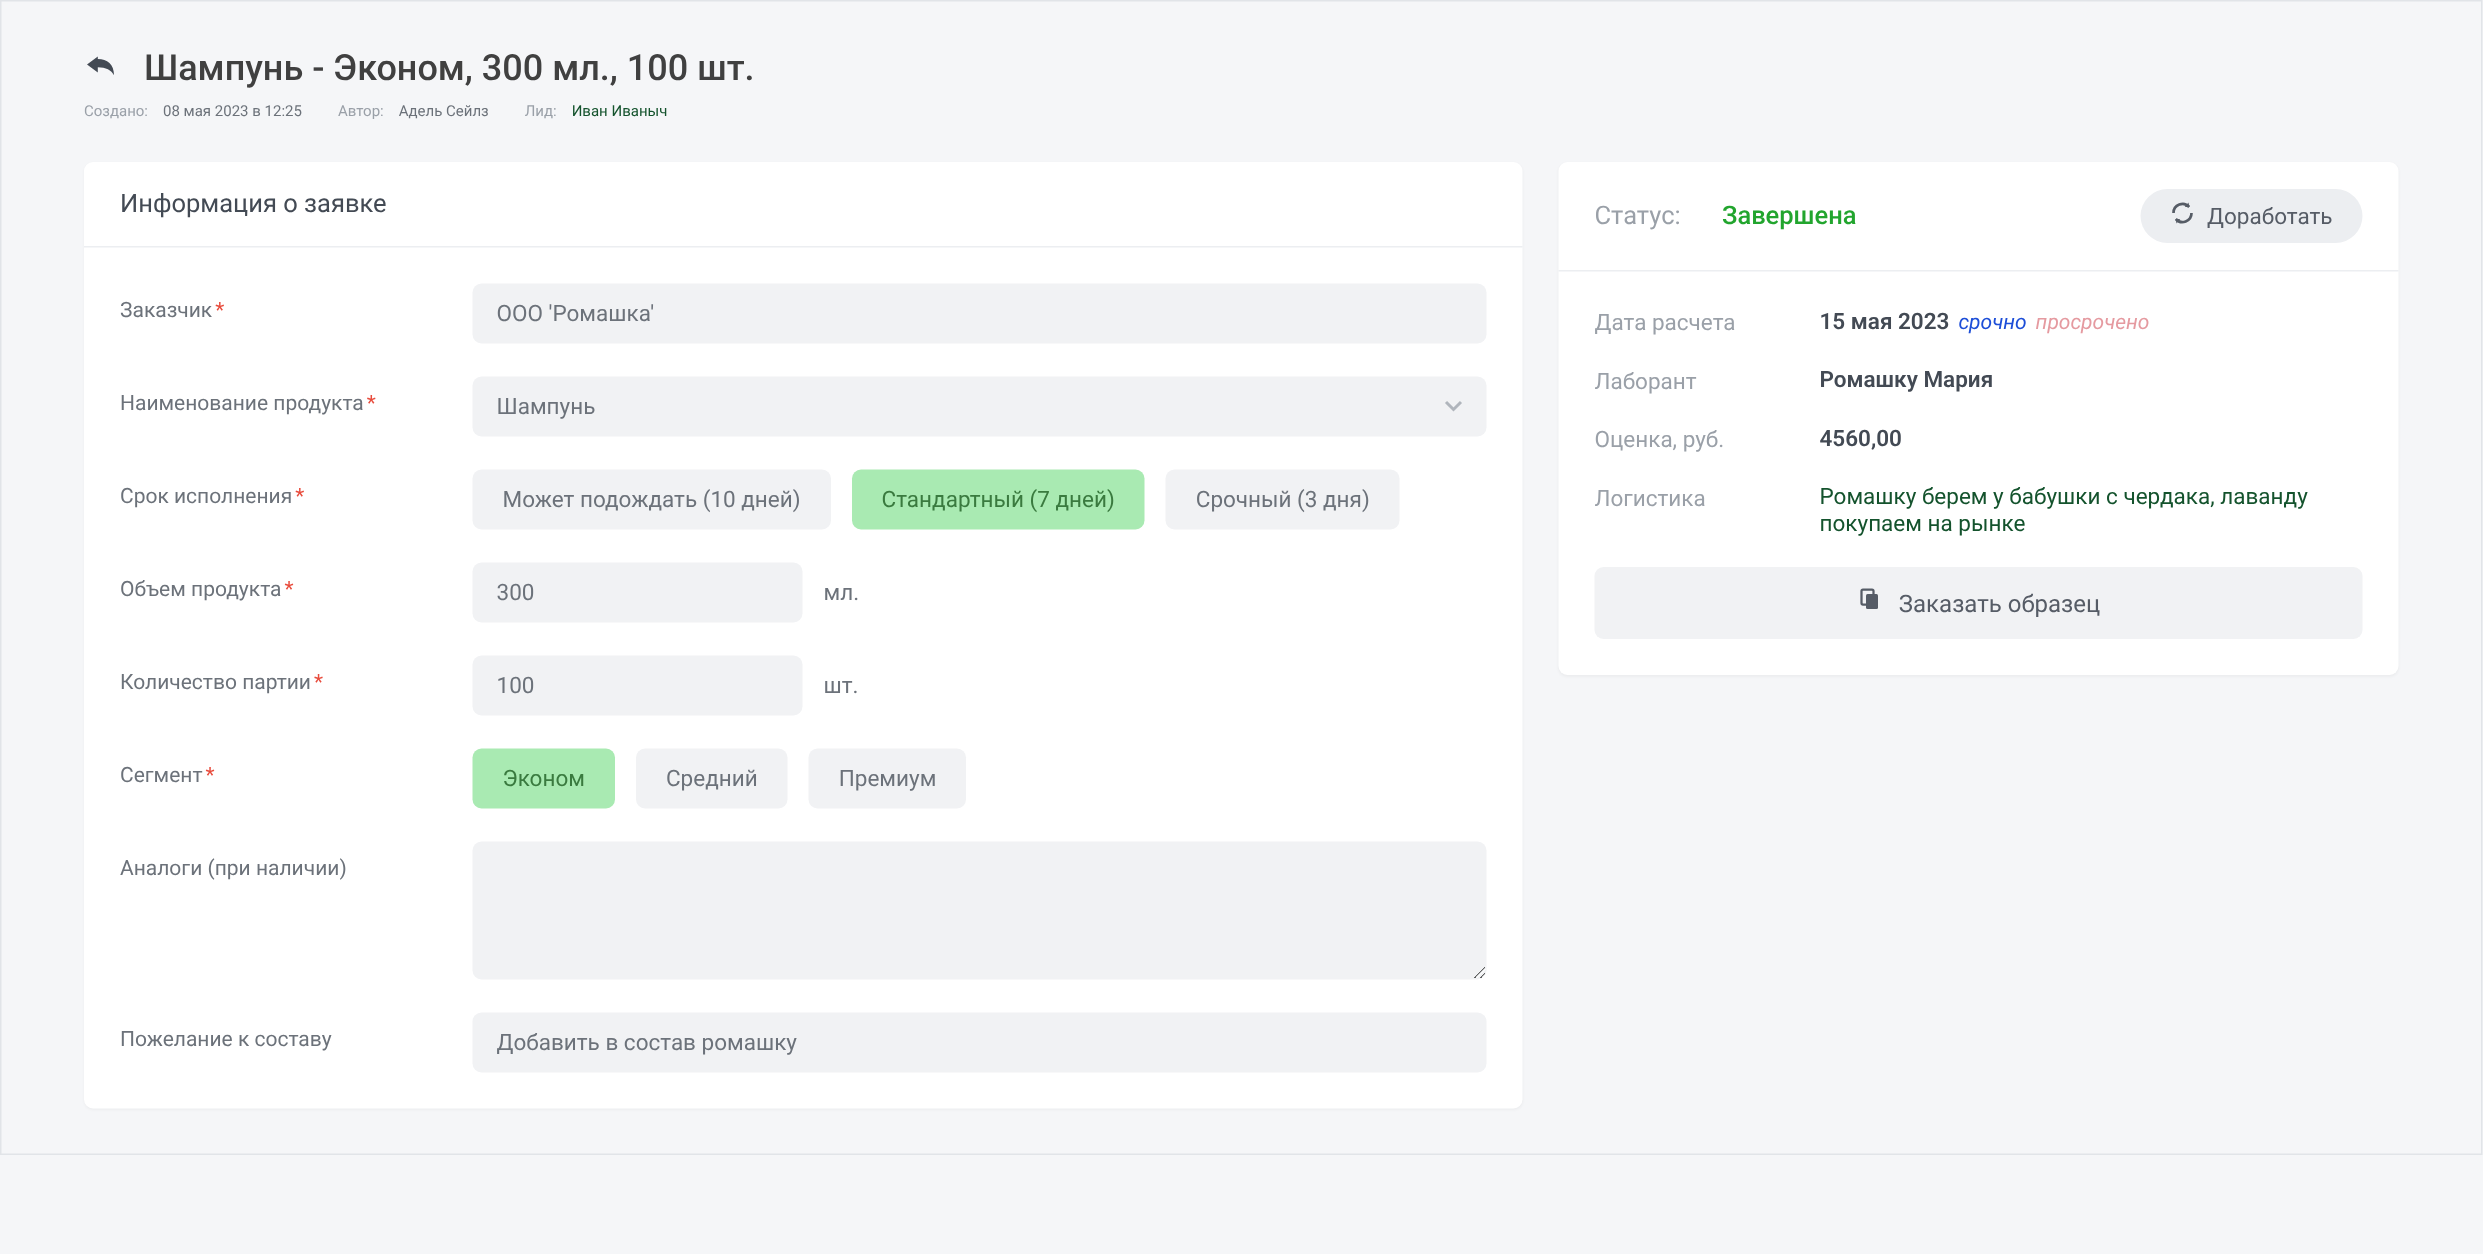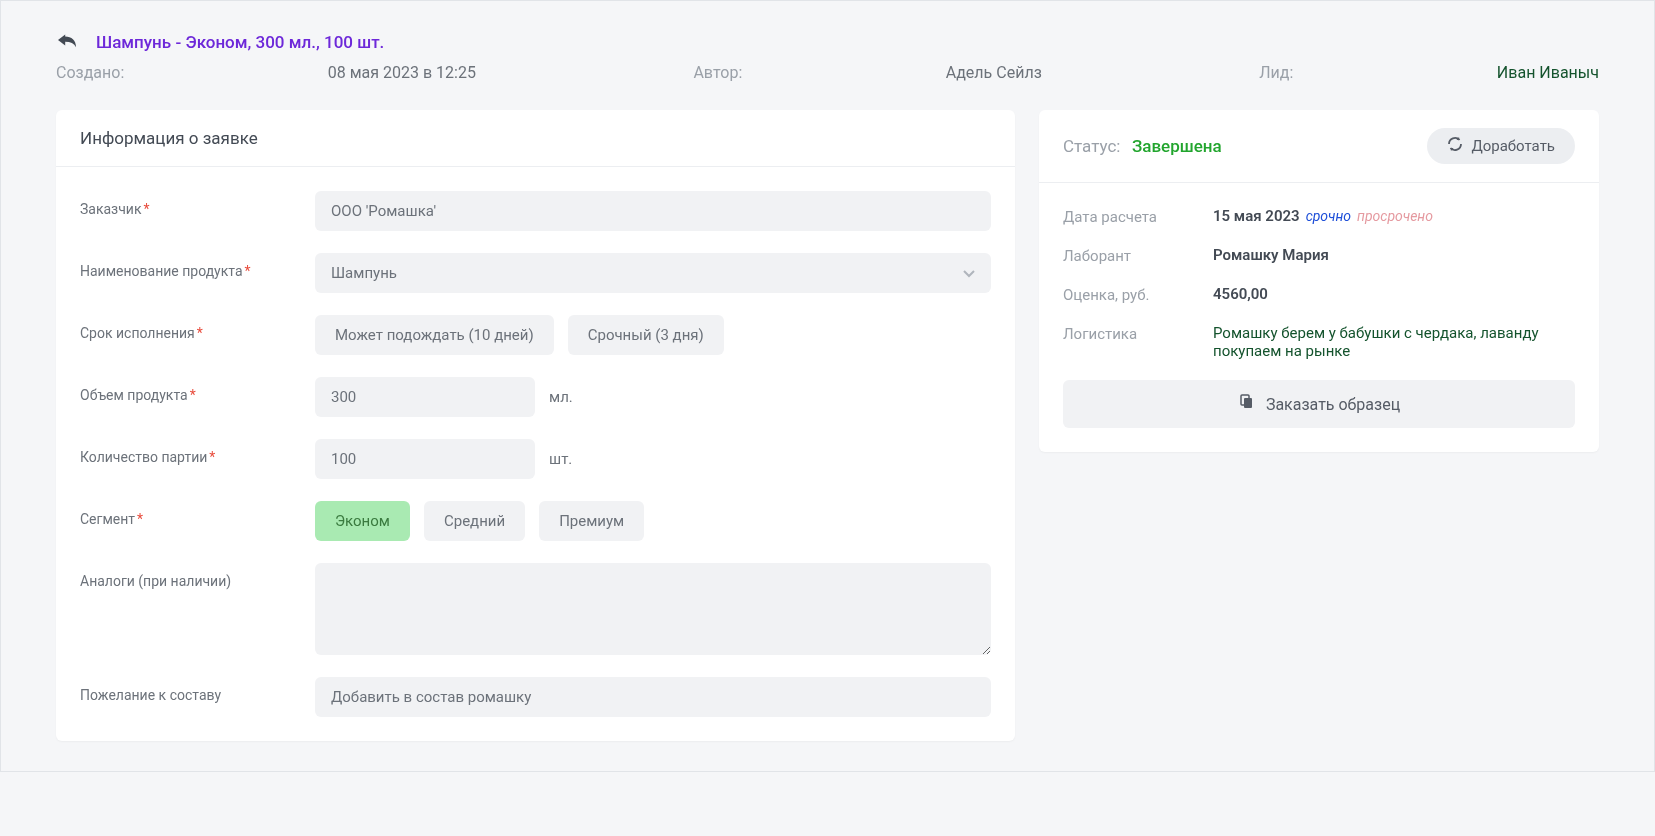--- a/index.html
+++ b/index.html
@@ -19,32 +19,31 @@
     gap: 18px;
     margin-bottom: 10px;
   }
   .back-btn {
     font-size: 22px;
     color: #434a54;
     cursor: pointer;
     line-height: 1;
   }
   .page-title {
-    font-size: 17px;
+    font-size: 24px;
     font-weight: 500;
-    color: #6d28d9;
+    color: #404040;
   }
   .meta-row {
     display: flex;
     align-items: center;
     gap: 8px;
     margin-bottom: 28px;
     color: #9aa0a8;
-    font-size: 16px;
-    justify-content: space-between;
+    font-size: 10px;
   }
   .meta-label { color: #9aa0a8; margin-right: 2px; }
   .meta-value { color: #6c727a; margin-right: 16px; }
   .meta-link { color: #14532d; cursor: pointer; }
   .columns { display: flex; gap: 24px; align-items: flex-start; }
   .card {
     background: #fff;
     border-radius: 6px;
     box-shadow: 0 1px 2px rgba(0,0,0,0.04);
   }
@@ -114,21 +113,21 @@
     font-family: inherit;
   }
   .pill.active {
     background: #a9eab2;
     color: #3a7a3f;
   }
   .textarea-input {
     min-height: 92px;
     resize: vertical;
   }
-  .status-label { color: #9aa0a8; font-size: 17px; margin-right: 8px; }
+  .status-label { color: #9aa0a8; font-size: 17px; margin-right: 24px; }
   .status-value { color: #22a52e; font-size: 17px; font-weight: 500; }
   .refine-btn {
     background: #eceef1;
     border: none;
     border-radius: 18px;
     padding: 8px 20px;
     font-size: 15px;
     color: #565c66;
     cursor: pointer;
     display: flex;
@@ -233,20 +232,21 @@
           </div>
         </div>
 
         <div class="form-row">
           <div class="form-label">
             <span>Срок исполнения</span><span class="req">*</span>
           </div>
           <div class="form-control-wrap">
             <div class="pill-group">
               <button class="pill">Может подождать (10 дней)</button>
+              <button class="pill active">Стандартный (7 дней)</button>
               <button class="pill">Срочный (3 дня)</button>
             </div>
           </div>
         </div>
 
         <div class="form-row">
           <div class="form-label">
             <span>Объем продукта</span><span class="req">*</span>
           </div>
           <div class="form-control-wrap">

